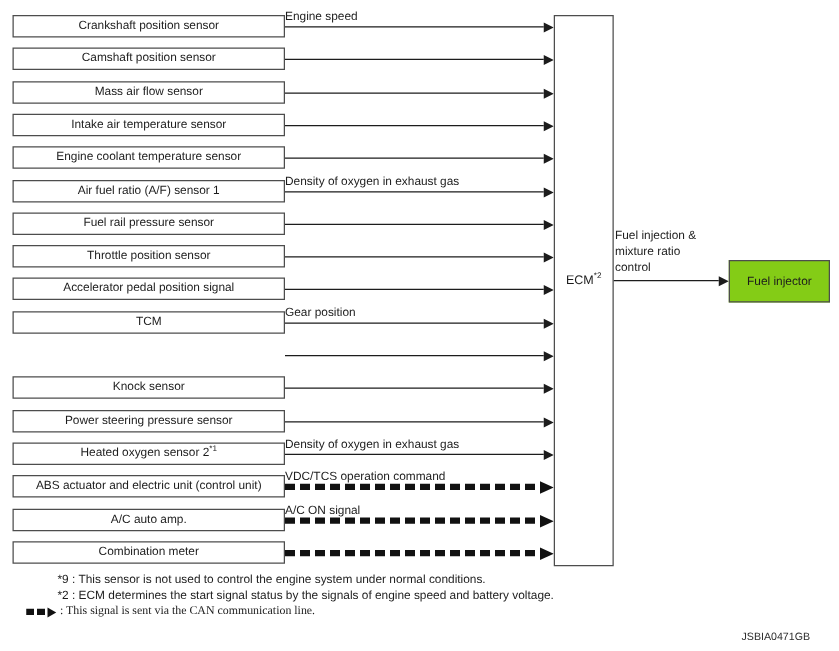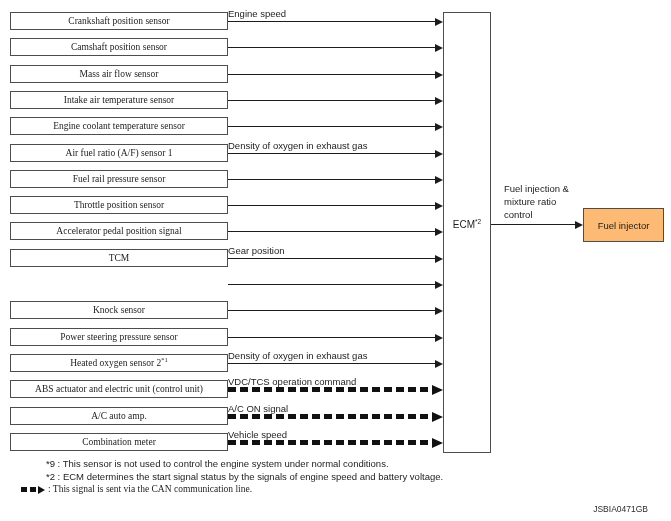--- a/index.html
+++ b/index.html
@@ -4,40 +4,40 @@
 <style>
   html,body{margin:0;padding:0;background:#fff;}
   .canvas{
     position:relative;width:671px;height:521px;background:#fff;overflow:hidden;
     font-family:"Liberation Sans",sans-serif;color:#1c1c1c;
   }
   .src-box{
     position:absolute;left:10px;width:216px;height:16px;
     border:1px solid #4d4d4d;background:#fff;
     display:flex;align-items:center;justify-content:center;
-    font-size:9.5px;line-height:10px;white-space:nowrap;font-family:Liberation Serif, serif;
+    font-size:9.5px;line-height:10px;white-space:nowrap;
   }
   .src-box sup,.ecm-label sup{font-size:6.5px;line-height:0;vertical-align:super;}
   .h-line{position:absolute;left:228px;width:207px;height:1px;background:#1c1c1c;}
   .a-head{position:absolute;left:435px;width:0;height:0;
     border-top:4px solid transparent;border-bottom:4px solid transparent;border-left:8px solid #1c1c1c;}
   .can-line{position:absolute;left:228px;width:204px;height:5px;
     background:repeating-linear-gradient(90deg,#111 0 8px,#fff 8px 12px);}
   .can-head{position:absolute;left:432px;width:0;height:0;
     border-top:5px solid transparent;border-bottom:5px solid transparent;border-left:11px solid #111;}
   .sig-label{position:absolute;left:228px;width:208px;height:11px;text-align:left;
     font-size:9.5px;line-height:11px;white-space:nowrap;}
   .ecm-box{position:absolute;left:443px;top:12px;width:46px;height:439px;border:1px solid #4d4d4d;background:#fff;}
   .ecm-label{position:absolute;left:443px;top:219px;width:48px;text-align:center;font-size:10px;line-height:11px;}
-  .out-label{position:absolute;left:504px;top:182px;font-size:9.5px;line-height:13px;white-space:nowrap;}
+  .out-label{position:absolute;left:492px;top:182px;font-size:9.5px;line-height:13px;white-space:nowrap;}
   .out-line{position:absolute;left:491px;top:224px;width:84px;height:1px;background:#1c1c1c;}
   .out-head{position:absolute;left:575px;top:221px;width:0;height:0;
     border-top:4px solid transparent;border-bottom:4px solid transparent;border-left:8px solid #1c1c1c;}
   .fuel-box{position:absolute;left:583px;top:208px;width:79px;height:32px;
-    border:1px solid #4d4d4d;background:#fdba74;display:flex;align-items:center;justify-content:center;
+    border:1px solid #4d4d4d;background:#84cc16;display:flex;align-items:center;justify-content:center;
     font-size:9.5px;white-space:nowrap;}
   .fn{position:absolute;font-size:9.5px;line-height:11px;white-space:nowrap;}
   .fn-can{display:flex;align-items:center;font-family:Liberation Serif, serif;}
   .can-symbol{display:inline-flex;align-items:center;margin-right:3px;}
   .can-symbol .bar{width:17px;height:5px;background:repeating-linear-gradient(90deg,#111 0 6px,#fff 6px 9px);}
   .can-symbol .tip{width:0;height:0;border-top:4px solid transparent;border-bottom:4px solid transparent;border-left:7px solid #111;}
   .fig-id{position:absolute;left:560px;top:504px;width:88px;text-align:right;font-size:8.5px;color:#2b2b2b;}
 </style>
 </head>
 <body>
@@ -139,21 +139,20 @@
   <div class="src-box" style="top:407px">
       <span>A/C auto amp.</span>
     </div>
   <div class="sig-label" style="top:403px">A/C ON signal</div>
   <div class="can-line" style="top:414px"></div>
   <div class="can-head" style="top:412px"></div>
 
   <div class="src-box" style="top:433px">
       <span>Combination meter</span>
     </div>
-  <div class="sig-label" style="top:429px">Vehicle speed</div>
   <div class="can-line" style="top:440px"></div>
   <div class="can-head" style="top:438px"></div>
 
   <div class="ecm-box"></div>
   <div class="ecm-label"><span>ECM</span><sup>*2</sup></div>
 
   <div class="out-label">
     <div>Fuel injection &amp;</div>
     <div>mixture ratio</div>
     <div>control</div>

